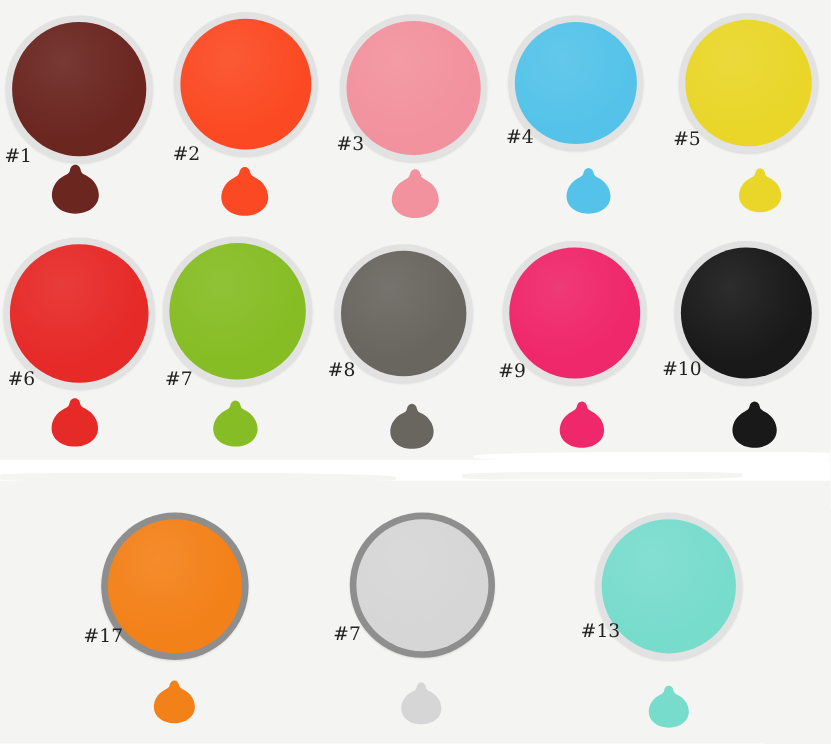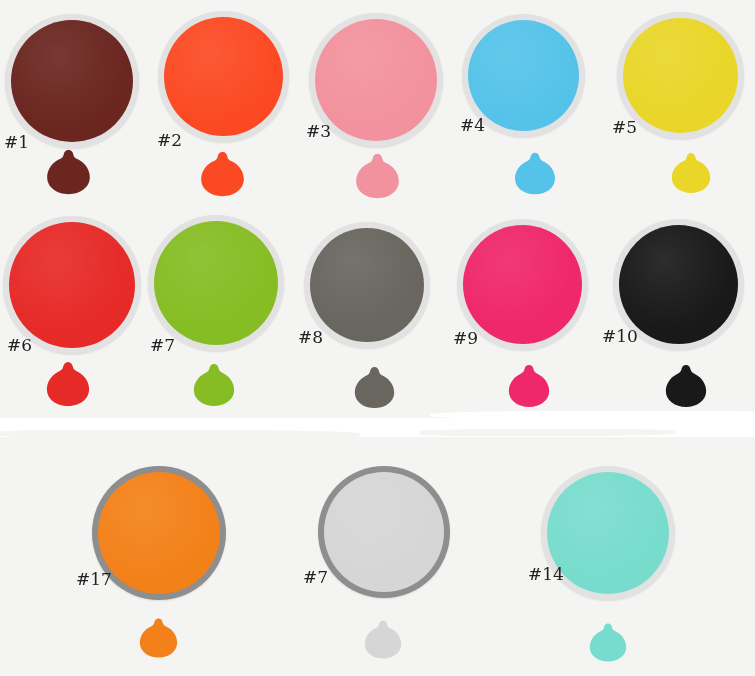--- a/index.html
+++ b/index.html
@@ -233,17 +233,17 @@
         <div class="caption" style="left: 303px; top: 569px; color: rgb(34, 34, 34);">#7</div>
       </div>
       <div class="swatch" style="left: 0px; top: 0px;">
         <div class="dish" style="left: 541px; top: 466px; width: 134px; height: 134px; background: rgb(226, 226, 226);"></div>
         <div class="pool" style="left: 547px; top: 472px; width: 122px; height: 122px; background: rgb(120, 220, 205);"></div>
         <div class="drop" style="left: 589px; top: 622px;">
           <svg width="38" height="41" viewBox="0 0 100 108">
             <path d="M50 4 C56 4 60 9 61 15 C62 21 66 23 72 26 C88 34 98 50 98 66 C98 89 76 104 50 104 C24 104 2 89 2 66 C2 50 12 34 28 26 C34 23 38 21 39 15 C40 9 44 4 50 4 Z" fill="#78dccd"></path>
           </svg>
         </div>
-        <div class="caption" style="left: 528px; top: 566px; color: rgb(34, 34, 34);">#14</div>
+        <div class="caption" style="left: 528px; top: 566px; color: rgb(34, 34, 34);">#13</div>
       </div>
     </div>
 
 </div>
 
 </body></html>

